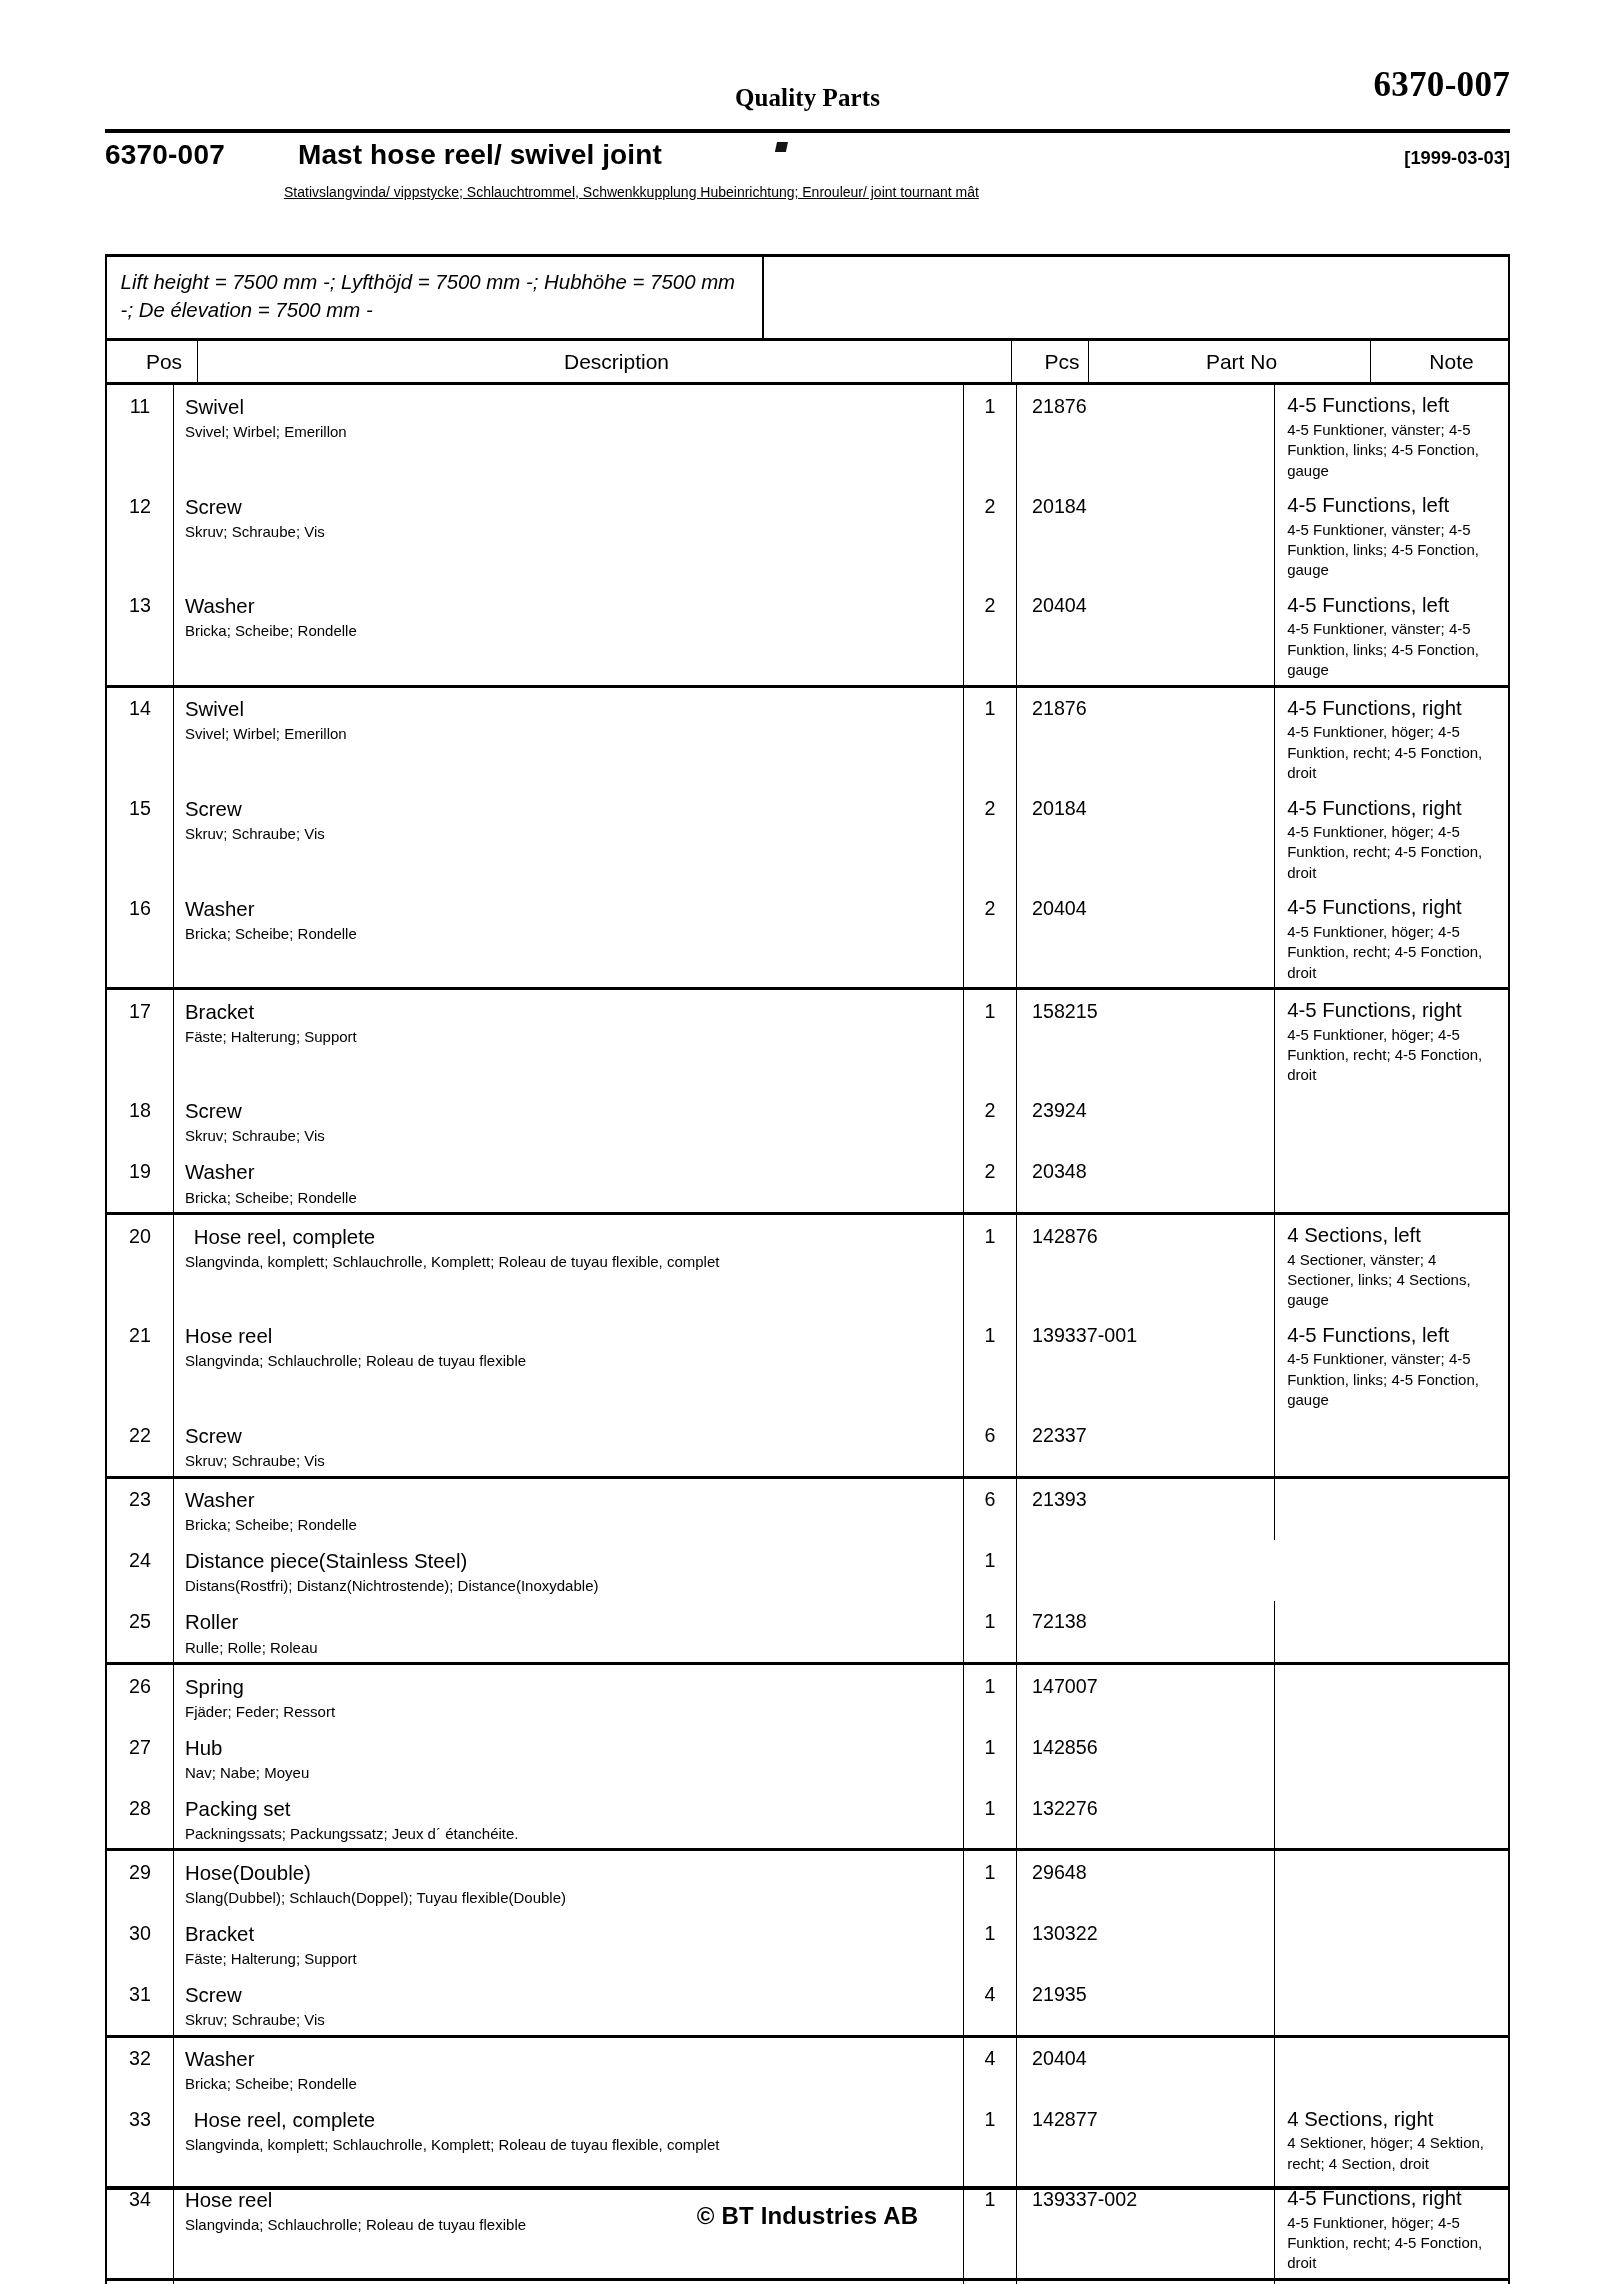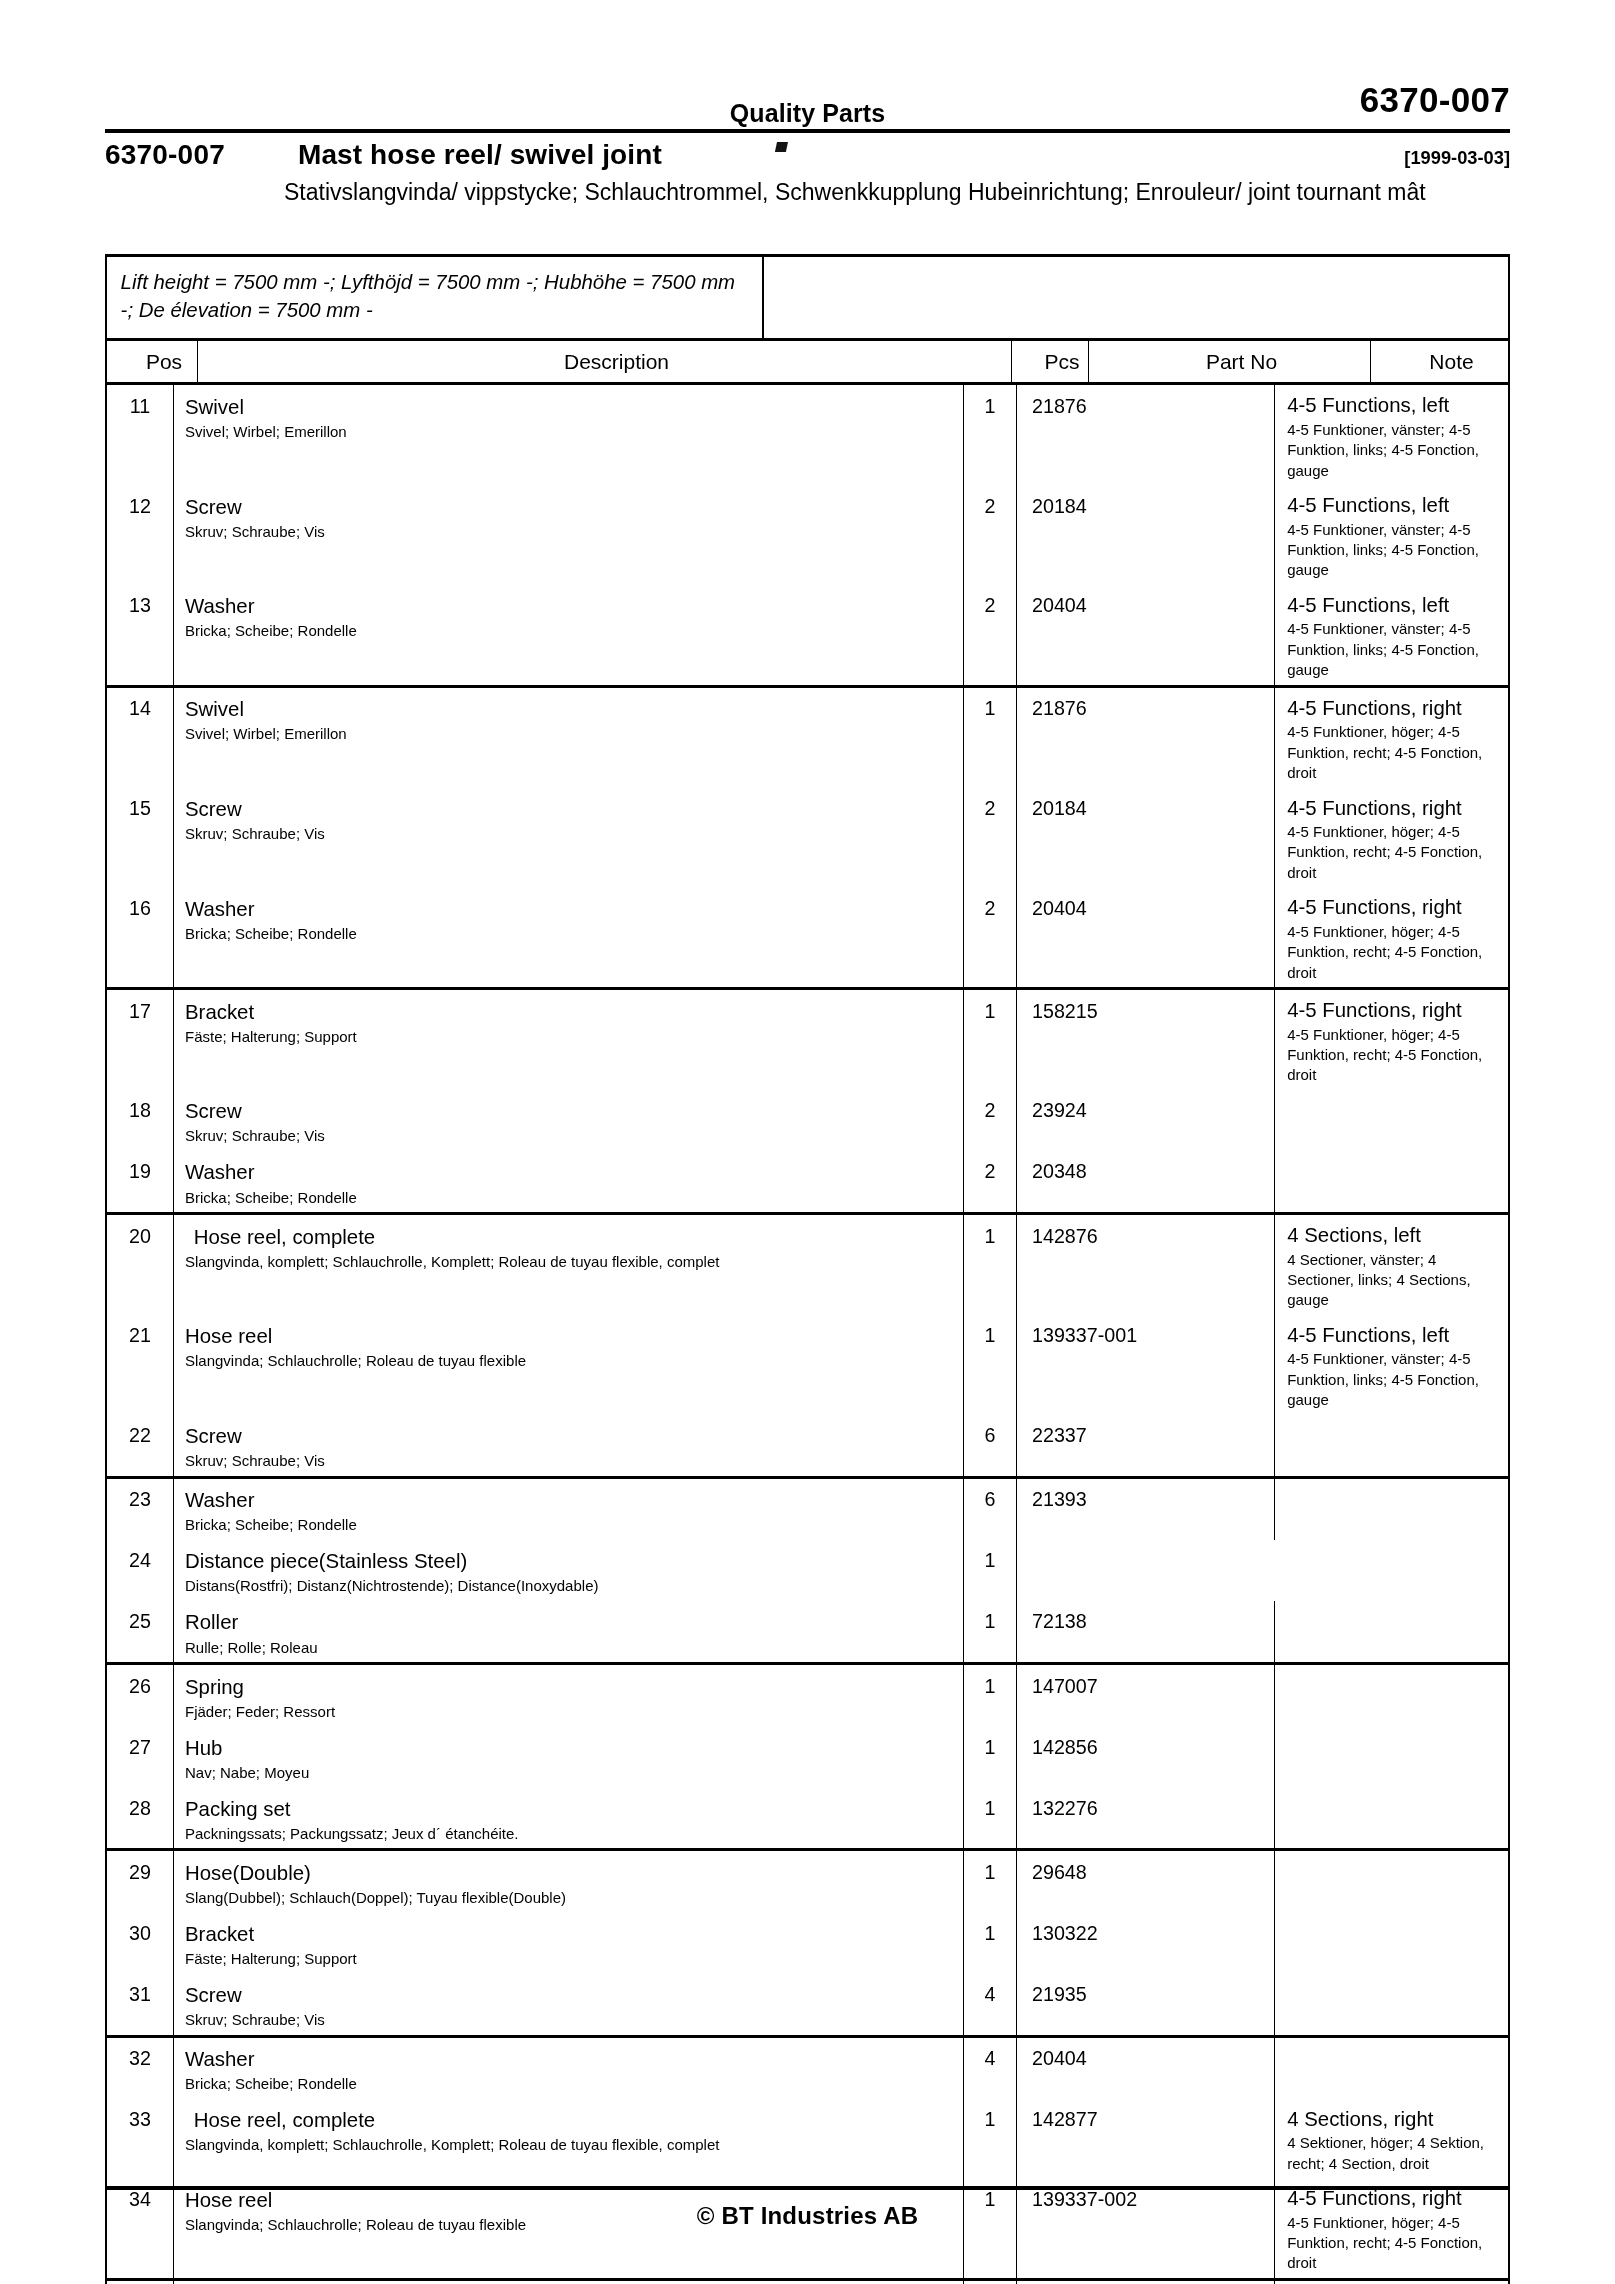--- a/index.html
+++ b/index.html
@@ -19,23 +19,24 @@
     background: #ffffff;
     box-sizing: border-box;
     padding: 0;
     overflow: hidden;
   }
 
   
   .run-head {
     position: absolute;
     left: 105px;
-    top: 80px;
+    top: 65px;
     width: 1405px;
     height: 61px;
+    font-family: Liberation Serif, serif;
   }
   .run-head .center-title {
     position: absolute;
     left: 0;
     top: 19px;
     width: 100%;
     text-align: center;
     font-size: 25px;
     font-weight: bold;
     letter-spacing: 0.1px;
@@ -99,23 +100,24 @@
     right: 0;
     top: 8.1px;
     font-size: 18.3px;
     font-weight: bold;
   }
   .title-sub {
     position: absolute;
     left: 179px;
     top: 39px;
     width: 1154px;
-    font-size: 23px;
+    font-size: 14px;
     line-height: 28px;
     font-weight: normal;
+    text-decoration: underline;
   }
 
   
   .tbl {
     position: absolute;
     left: 105px;
     top: 254px;
     width: 1405px;
     border-left: 2px solid #000;
     border-right: 2px solid #000;

